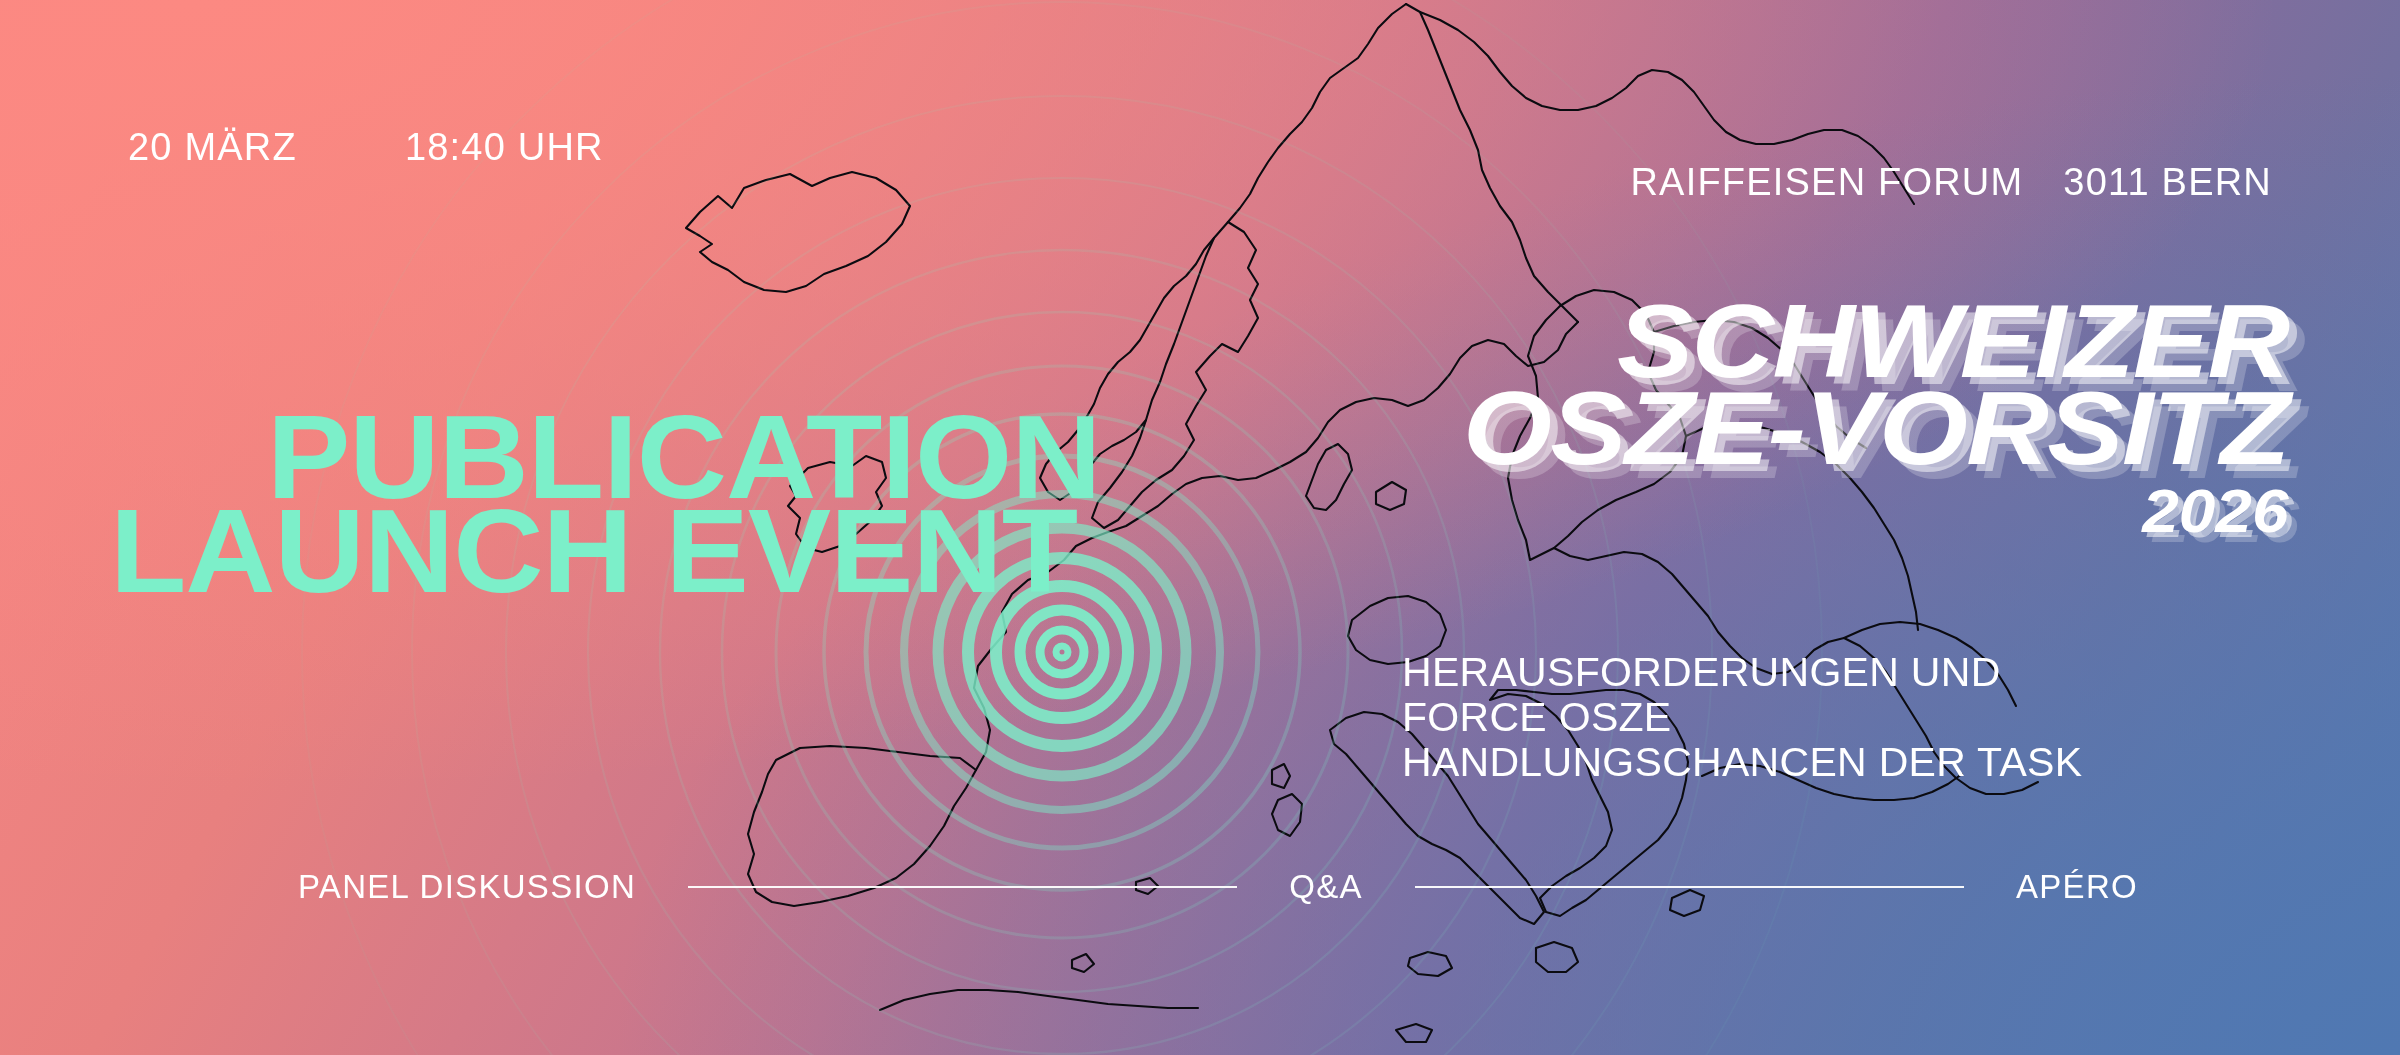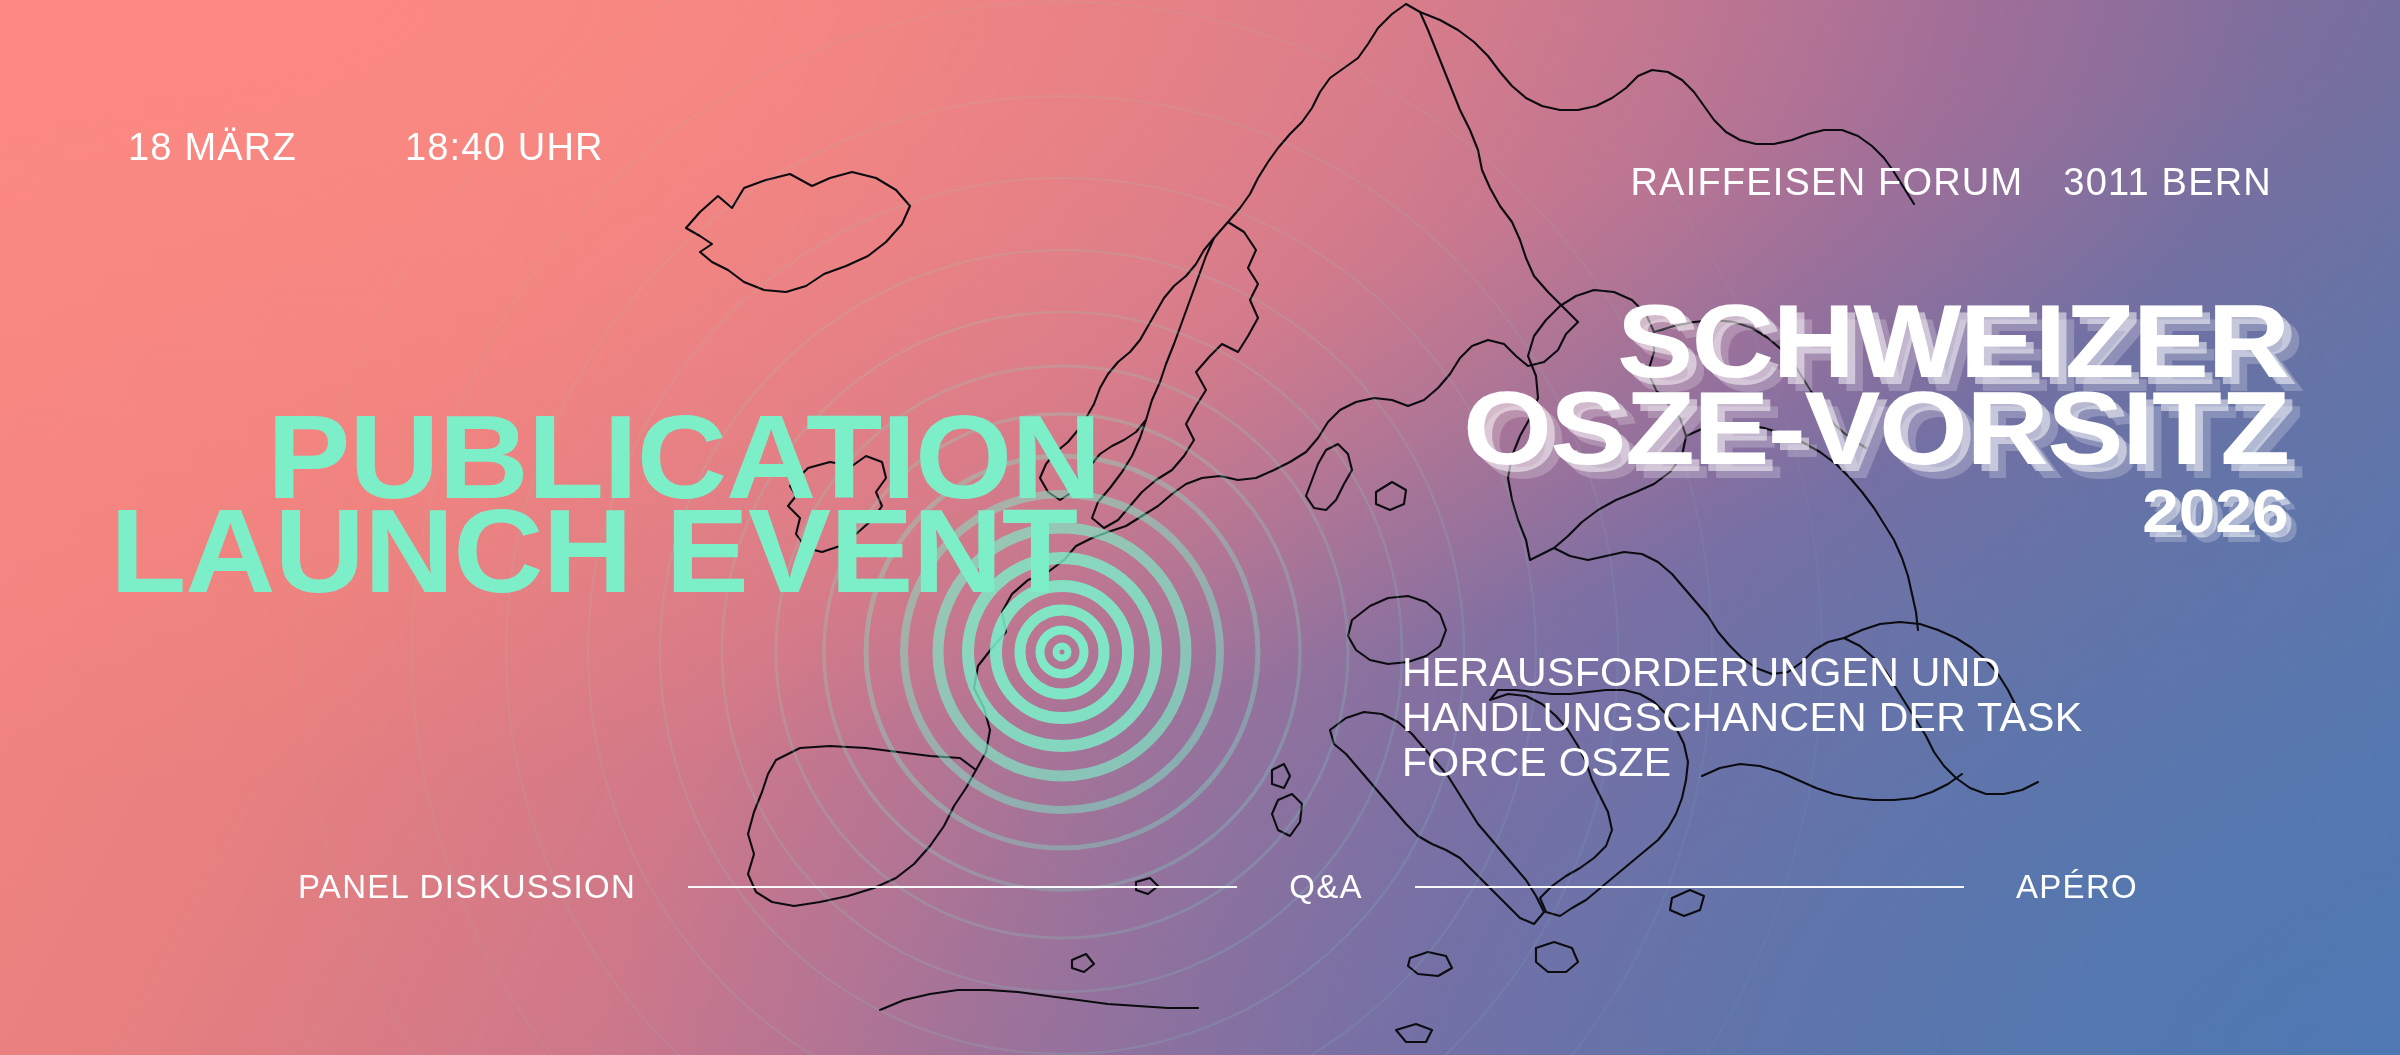--- a/index.html
+++ b/index.html
@@ -38,20 +38,21 @@
     line-height:0.80; letter-spacing:-1px;
     transform:scaleX(1.06); transform-origin:left top;
   }
   #headline-green .l1 { display:block; padding-left:148px; }
   #headline-green .l2 { display:block; }
 
   
   #title-block {
     position:absolute; right:112px; top:298px;
     text-align:right;
+    font-style:italic;
   }
   #title-block .big {
     display:block; color:#ffffff; font-weight:700;
     font-size:104px; line-height:0.84; letter-spacing:-1.5px;
     transform:scaleX(1.10); transform-origin:right top;
     text-shadow: 7px 7px 0 rgba(255,255,255,0.50),
                  14px 14px 0 rgba(255,255,255,0.22);
   }
   #title-block .year {
     display:block; color:#ffffff; font-weight:700;
@@ -163,21 +164,21 @@
         <circle cx="1062" cy="652" r="402" stroke-width="2.4" stroke-opacity="0.13"></circle>
         <circle cx="1062" cy="652" r="474" stroke-width="2.2" stroke-opacity="0.11"></circle>
         <circle cx="1062" cy="652" r="556" stroke-width="2" stroke-opacity="0.09"></circle>
         <circle cx="1062" cy="652" r="650" stroke-width="2" stroke-opacity="0.07"></circle>
         <circle cx="1062" cy="652" r="760" stroke-width="2" stroke-opacity="0.05"></circle>
       </g>
     </svg>
   </div>
 
   <div class="txt meta" id="meta-left">
-    <span>18 MÄRZ</span>
+    <span>20 MÄRZ</span>
     <span>18:40 UHR</span>
   </div>
 
   <div class="txt meta" id="meta-right">
     <span>RAIFFEISEN FORUM</span>
     <span>3011 BERN</span>
   </div>
 
   <div id="headline-green">
     <span class="l1">PUBLICATION</span>
@@ -185,22 +186,22 @@
   </div>
 
   <div id="title-block">
     <span class="big">SCHWEIZER</span>
     <span class="big">OSZE-VORSITZ</span>
     <span class="year">2026</span>
   </div>
 
   <div id="subtitle">
     <span>HERAUSFORDERUNGEN UND</span>
+    <span>FORCE OSZE</span>
     <span>HANDLUNGSCHANCEN DER TASK</span>
-    <span>FORCE OSZE</span>
   </div>
 
   <div id="program">
     <span class="lbl">PANEL DISKUSSION</span>
     <span class="rule"></span>
     <span class="lbl">Q&amp;A</span>
     <span class="rule"></span>
     <span class="lbl">APÉRO</span>
   </div>
 

